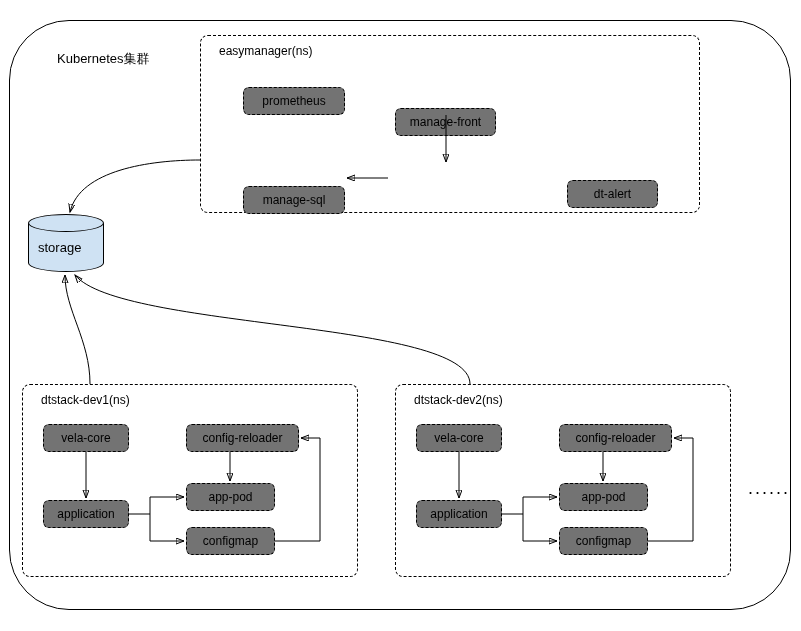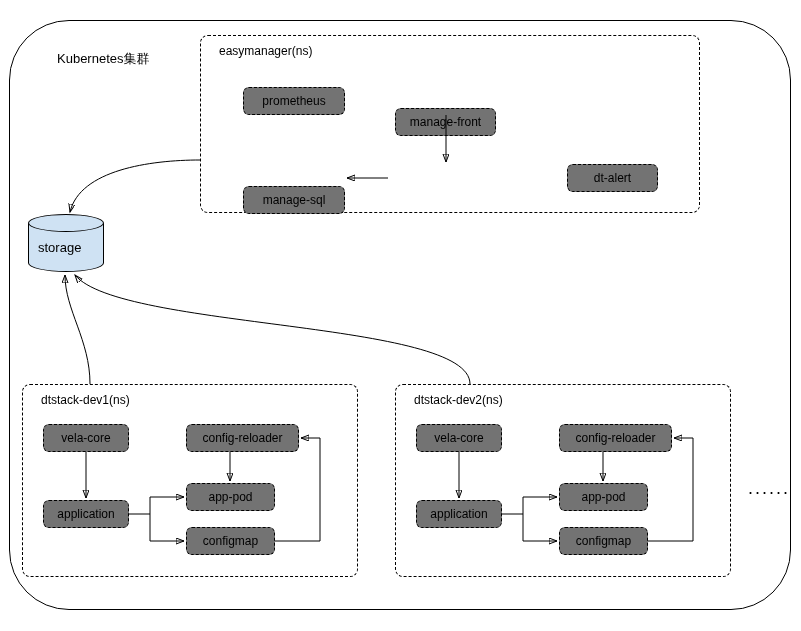--- a/index.html
+++ b/index.html
@@ -31,21 +31,21 @@
     <div class="cyl-bot"></div>
   </div>
   <div class="storage-label">storage</div>
 
   <div class="ns-box" style="left:200px; top:35px; width:500px; height:178px;">
     <div class="ns-title">easymanager(ns)</div>
   </div>
   <div class="node" style="left:243px; top:87px; width:102px; height:28px;">prometheus</div>
   <div class="node" style="left:395px; top:87px; width:101px; height:28px;margin-top:21px;">manage-front</div>
   <div class="node" style="left:243px; top:164px; width:102px; height:28px;margin-top:22px;">manage-sql</div>
-  <div class="node" style="left:567px; top:164px; width:91px; height:28px;">dt-alert</div>
+  <div class="node" style="left:567px; top:180px; width:91px; height:28px;">dt-alert</div>
 
   <div class="ns-box" style="left:22px; top:384px; width:336px; height:193px;">
     <div class="ns-title">dtstack-dev1(ns)</div>
   </div>
   <div class="node" style="left:43px; top:424px; width:86px; height:28px;">vela-core</div>
   <div class="node" style="left:186px; top:424px; width:113px; height:28px;">config-reloader</div>
   <div class="node" style="left:43px; top:500px; width:86px; height:28px;">application</div>
   <div class="node" style="left:186px; top:483px; width:89px; height:28px;">app-pod</div>
   <div class="node" style="left:186px; top:527px; width:89px; height:28px;">configmap</div>
 

